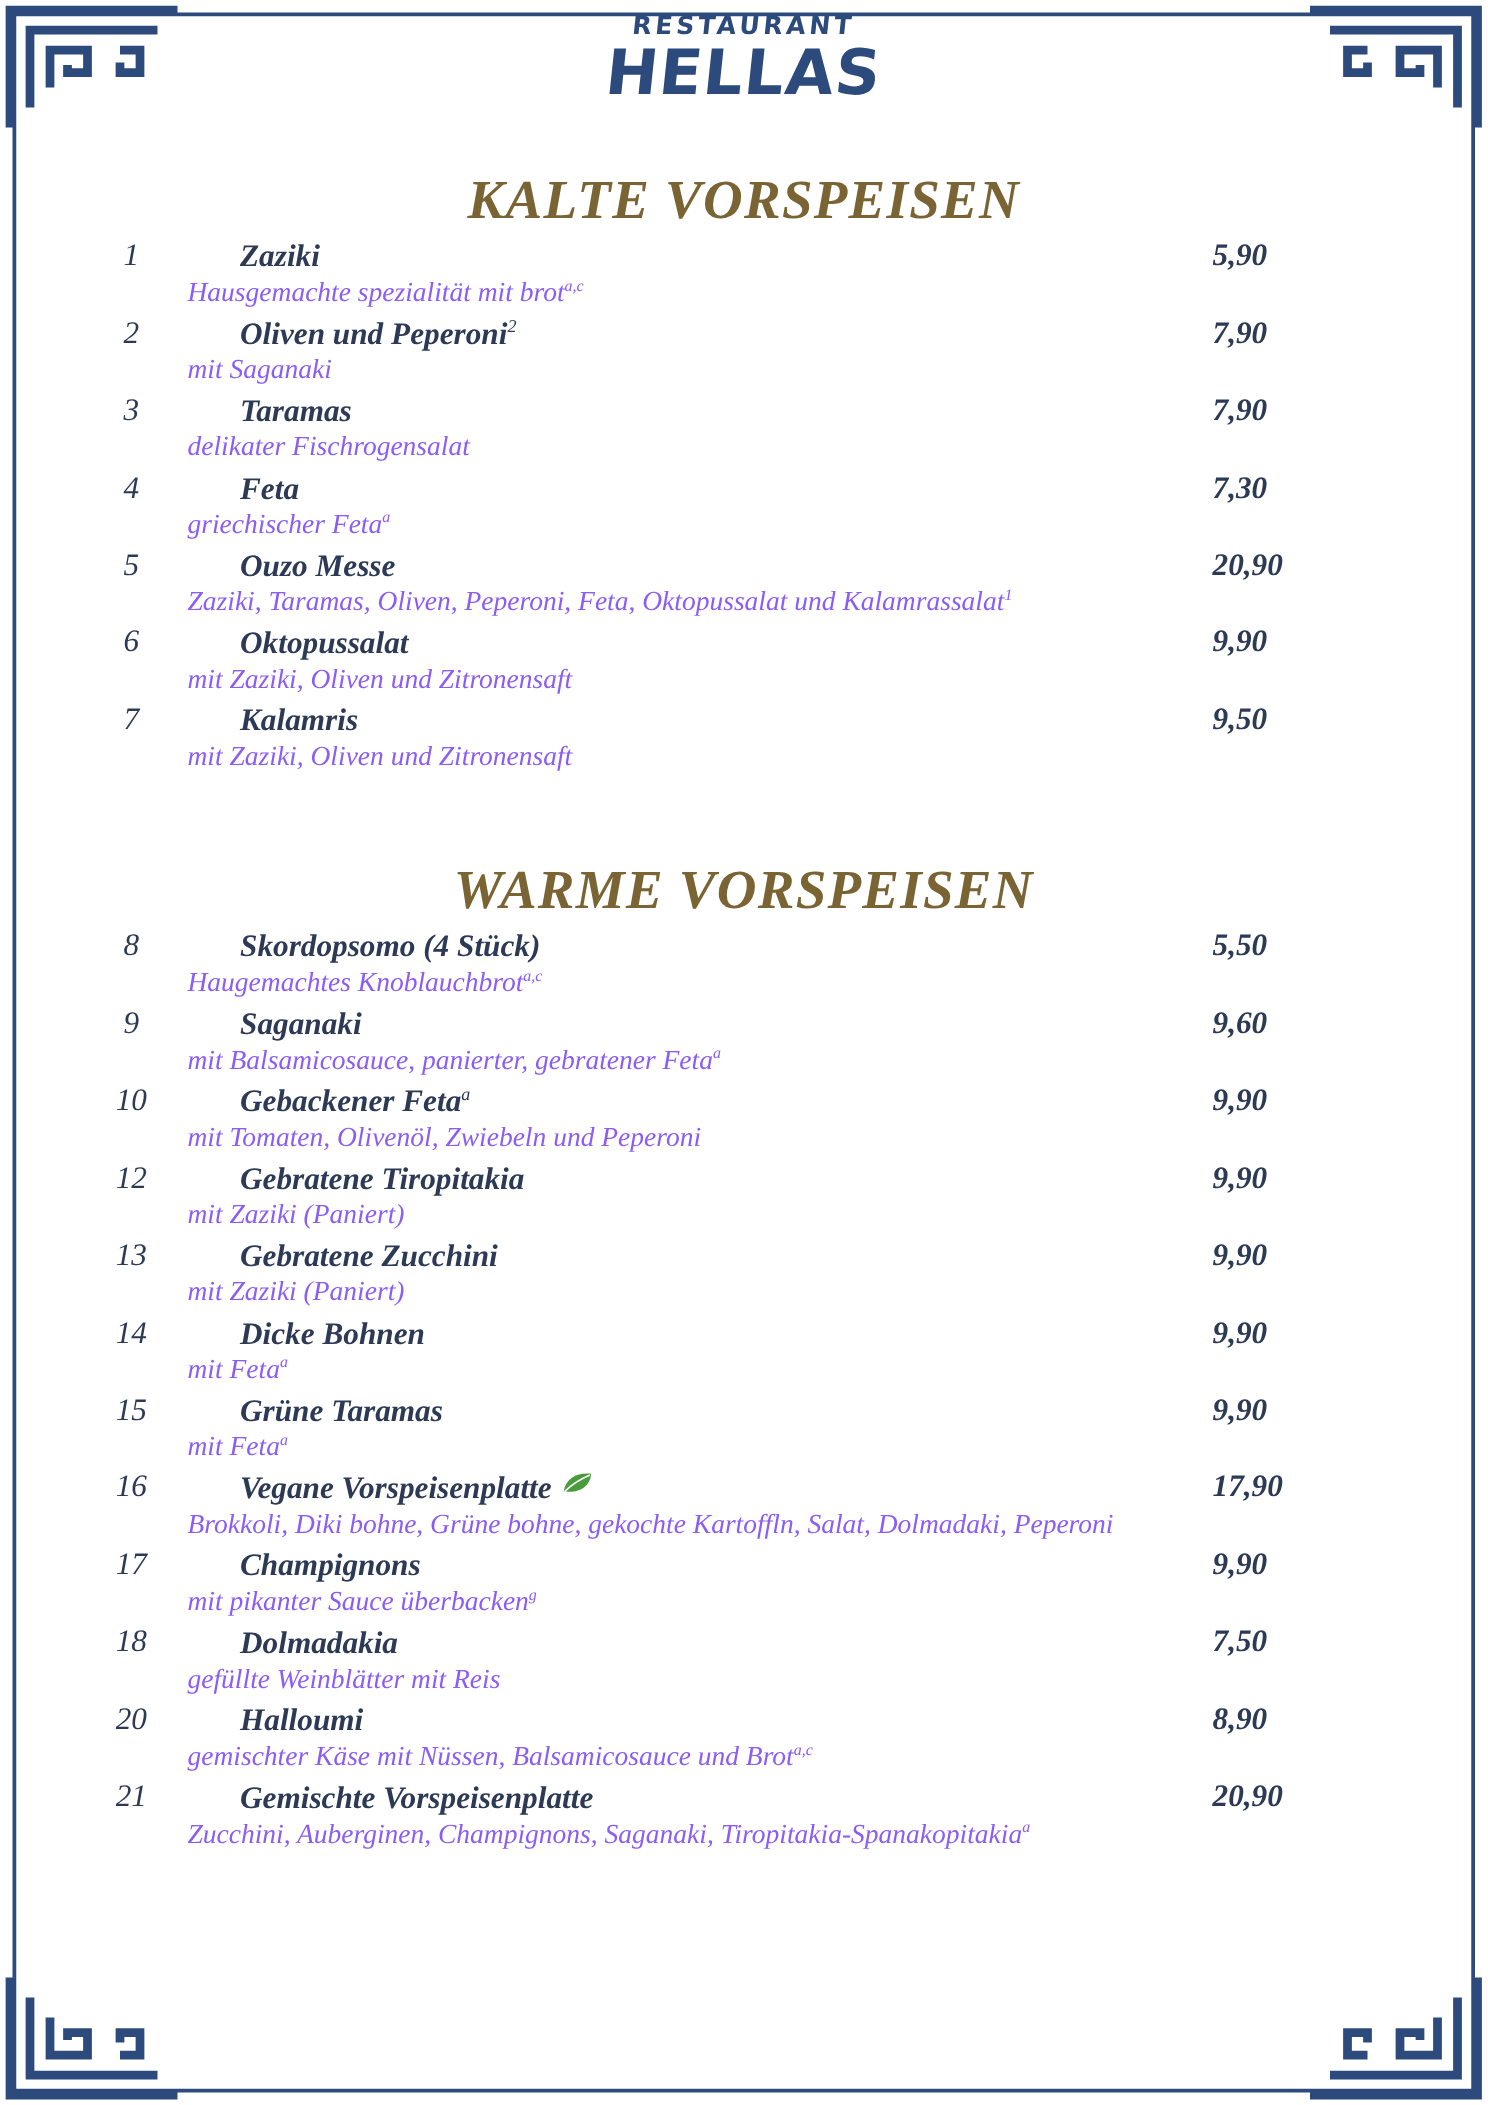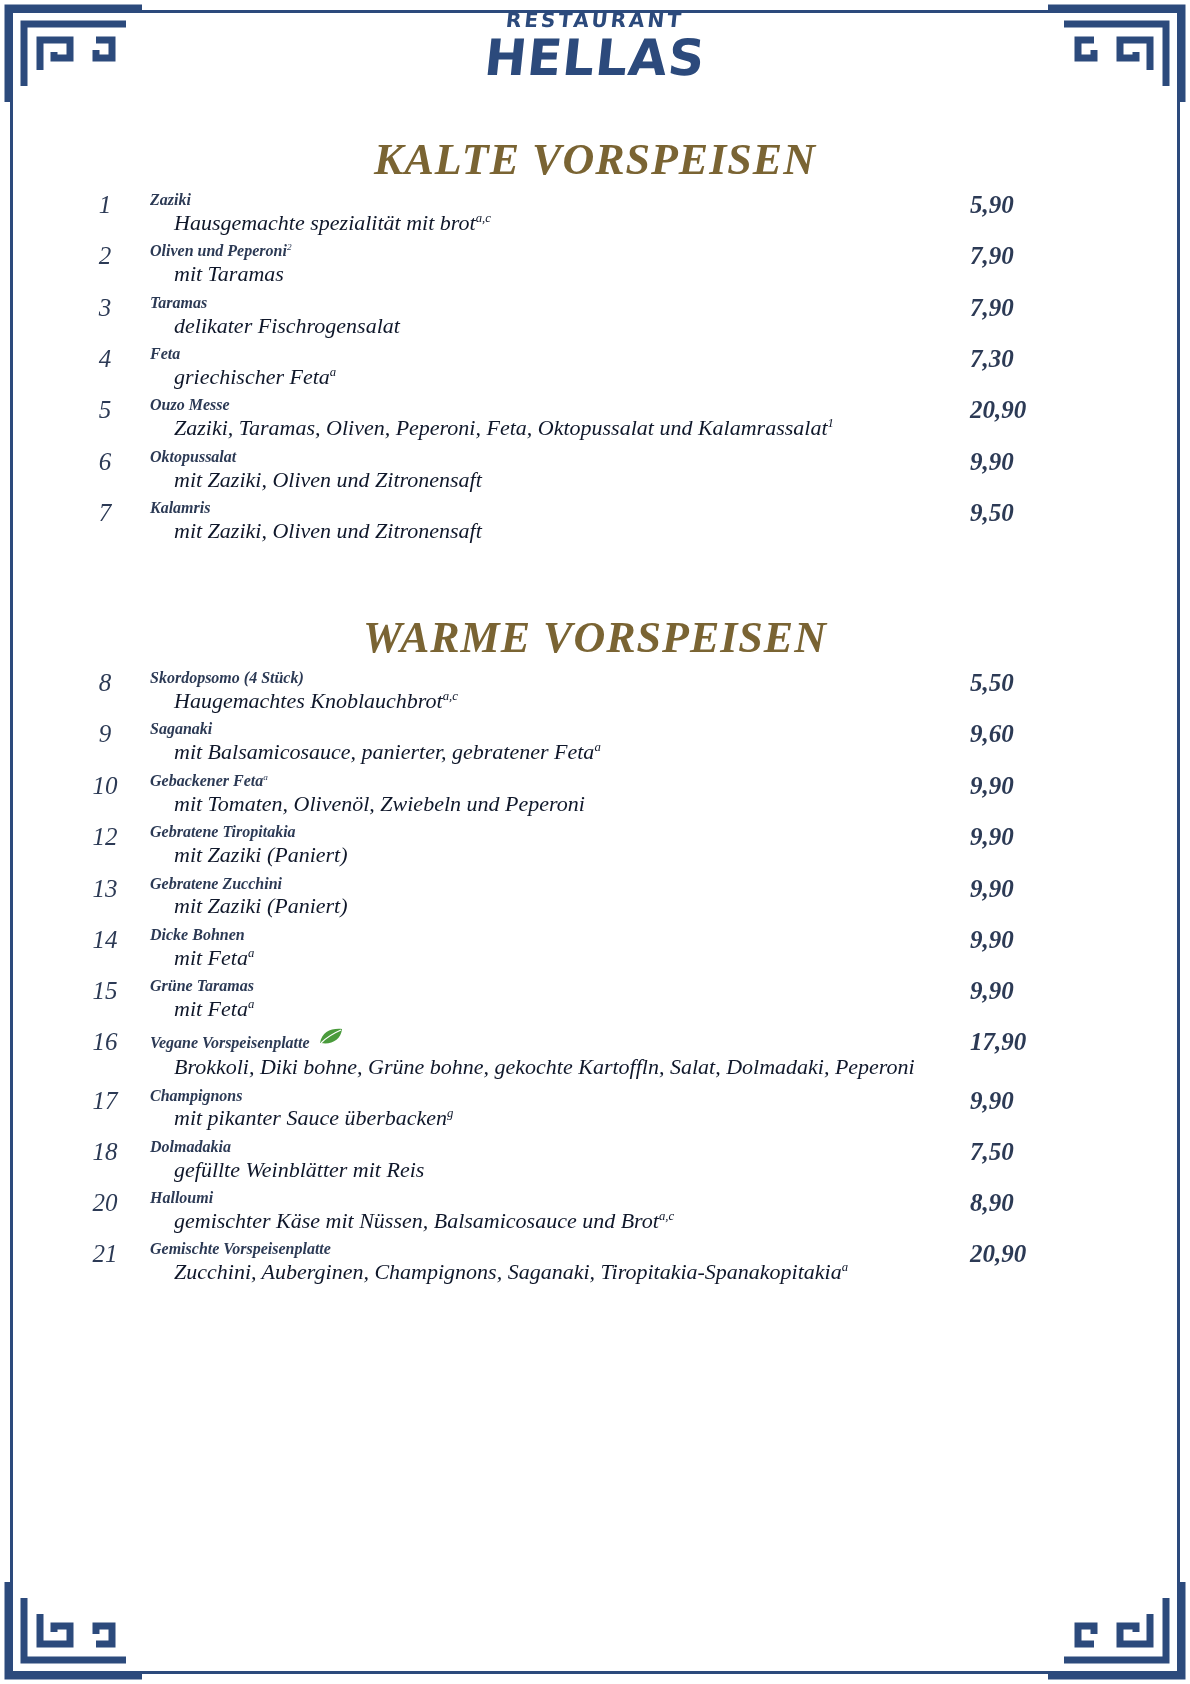--- a/index.html
+++ b/index.html
@@ -95,32 +95,32 @@
     text-align: left;
     font-size: 25px;
     font-weight: bold;
     color: #2c3a55;
     padding-top: 4px;
     padding-right: 18px;
     white-space: nowrap;
   }
 
   .item-name {
-    font-size: 16px;
+    font-size: 25px;
     font-weight: bold;
     color: #2c3a55;
     line-height: 1.18;
+    margin-left: 42px;
   }
   .item-desc {
     font-size: 22px;
     font-weight: normal;
-    color: #0f172a;
+    color: #8b5cf6;
     line-height: 1.2;
     padding-bottom: 6px;
-    margin-left: 24px;
   }
   sup { font-size: 0.58em; vertical-align: super; font-weight: normal; }
   .leaf {
     display: inline-block;
     margin-left: 8px;
     color: #4a9b3c;
     font-size: 21px;
     transform: translateY(-2px);
   }
 </style>
@@ -185,21 +185,21 @@
           <td class="col-body">
             <div class="item-name"><span>Zaziki</span></div>
             <div class="item-desc"><span>Hausgemachte spezialität mit brot</span><sup>a,c</sup></div>
           </td>
           <td class="col-price">5,90</td>
         </tr>
         <tr>
           <td class="col-num">2</td>
           <td class="col-body">
             <div class="item-name"><span>Oliven und Peperoni</span><sup>2</sup></div>
-            <div class="item-desc"><span>mit Taramas</span></div>
+            <div class="item-desc"><span>mit Saganaki</span></div>
           </td>
           <td class="col-price">7,90</td>
         </tr>
         <tr>
           <td class="col-num">3</td>
           <td class="col-body">
             <div class="item-name"><span>Taramas</span></div>
             <div class="item-desc"><span>delikater Fischrogensalat</span></div>
           </td>
           <td class="col-price">7,90</td>

